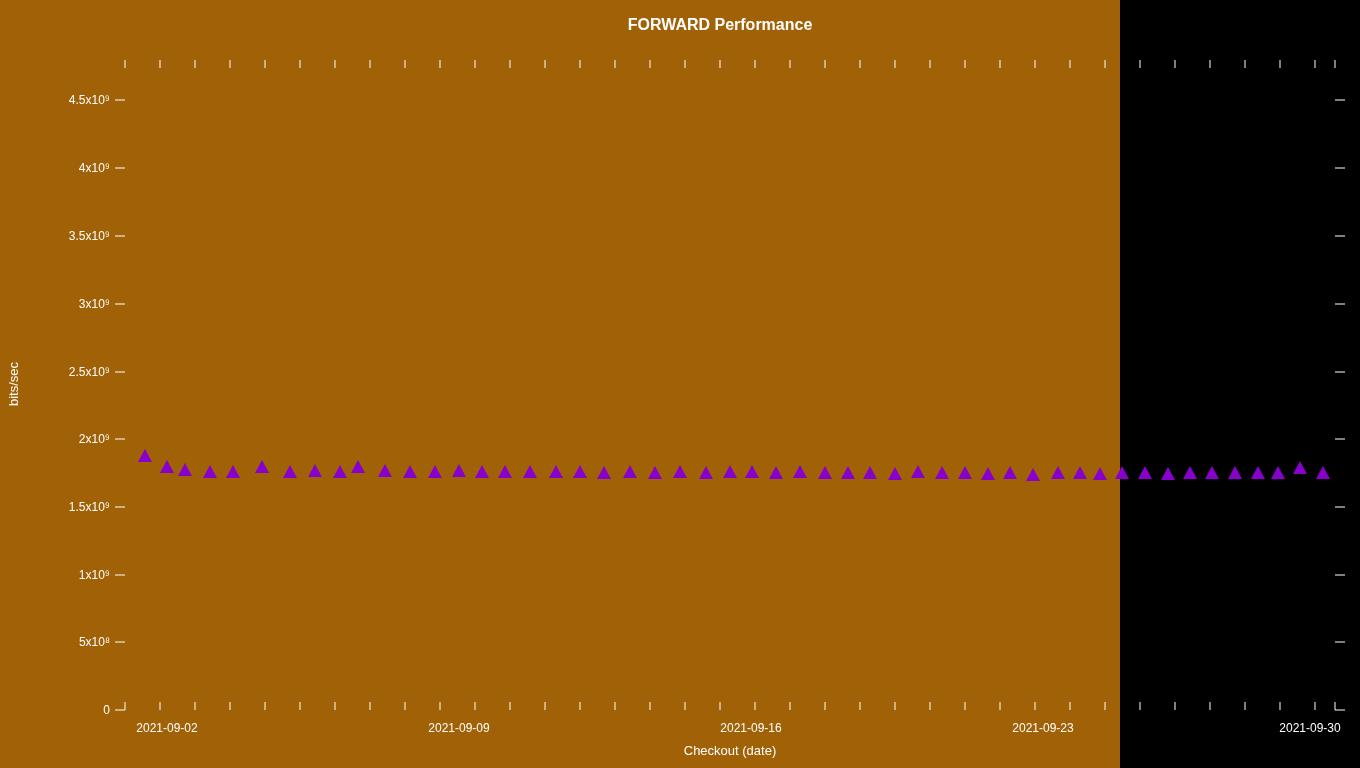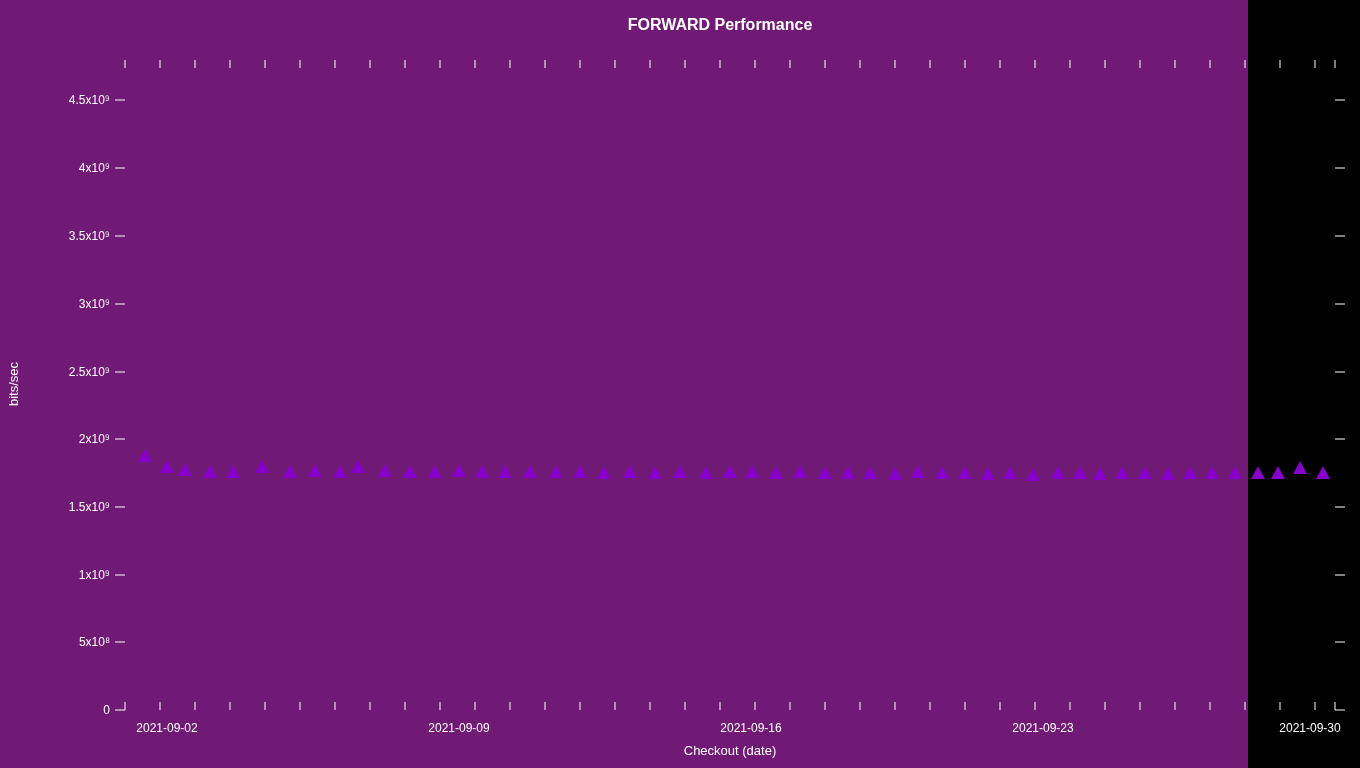--- a/index.html
+++ b/index.html
@@ -6,24 +6,24 @@
     body {
       background: #000;
       color: #fff;
       font-family: 'Courier New', monospace;
       width: 1360px;
       height: 768px;
       overflow: hidden;
       position: relative;
     }
     .chart-container {
-      width: 1248px;
+      width: 1120px;
       height: 768px;
       position: relative;
-      background: #701a75;
+      background: #a16207;
     }
     svg {
       position: absolute;
       top: 0;
       left: 0;
       width: 1360px;
       height: 768px;
     }
   </style>
 </head>

